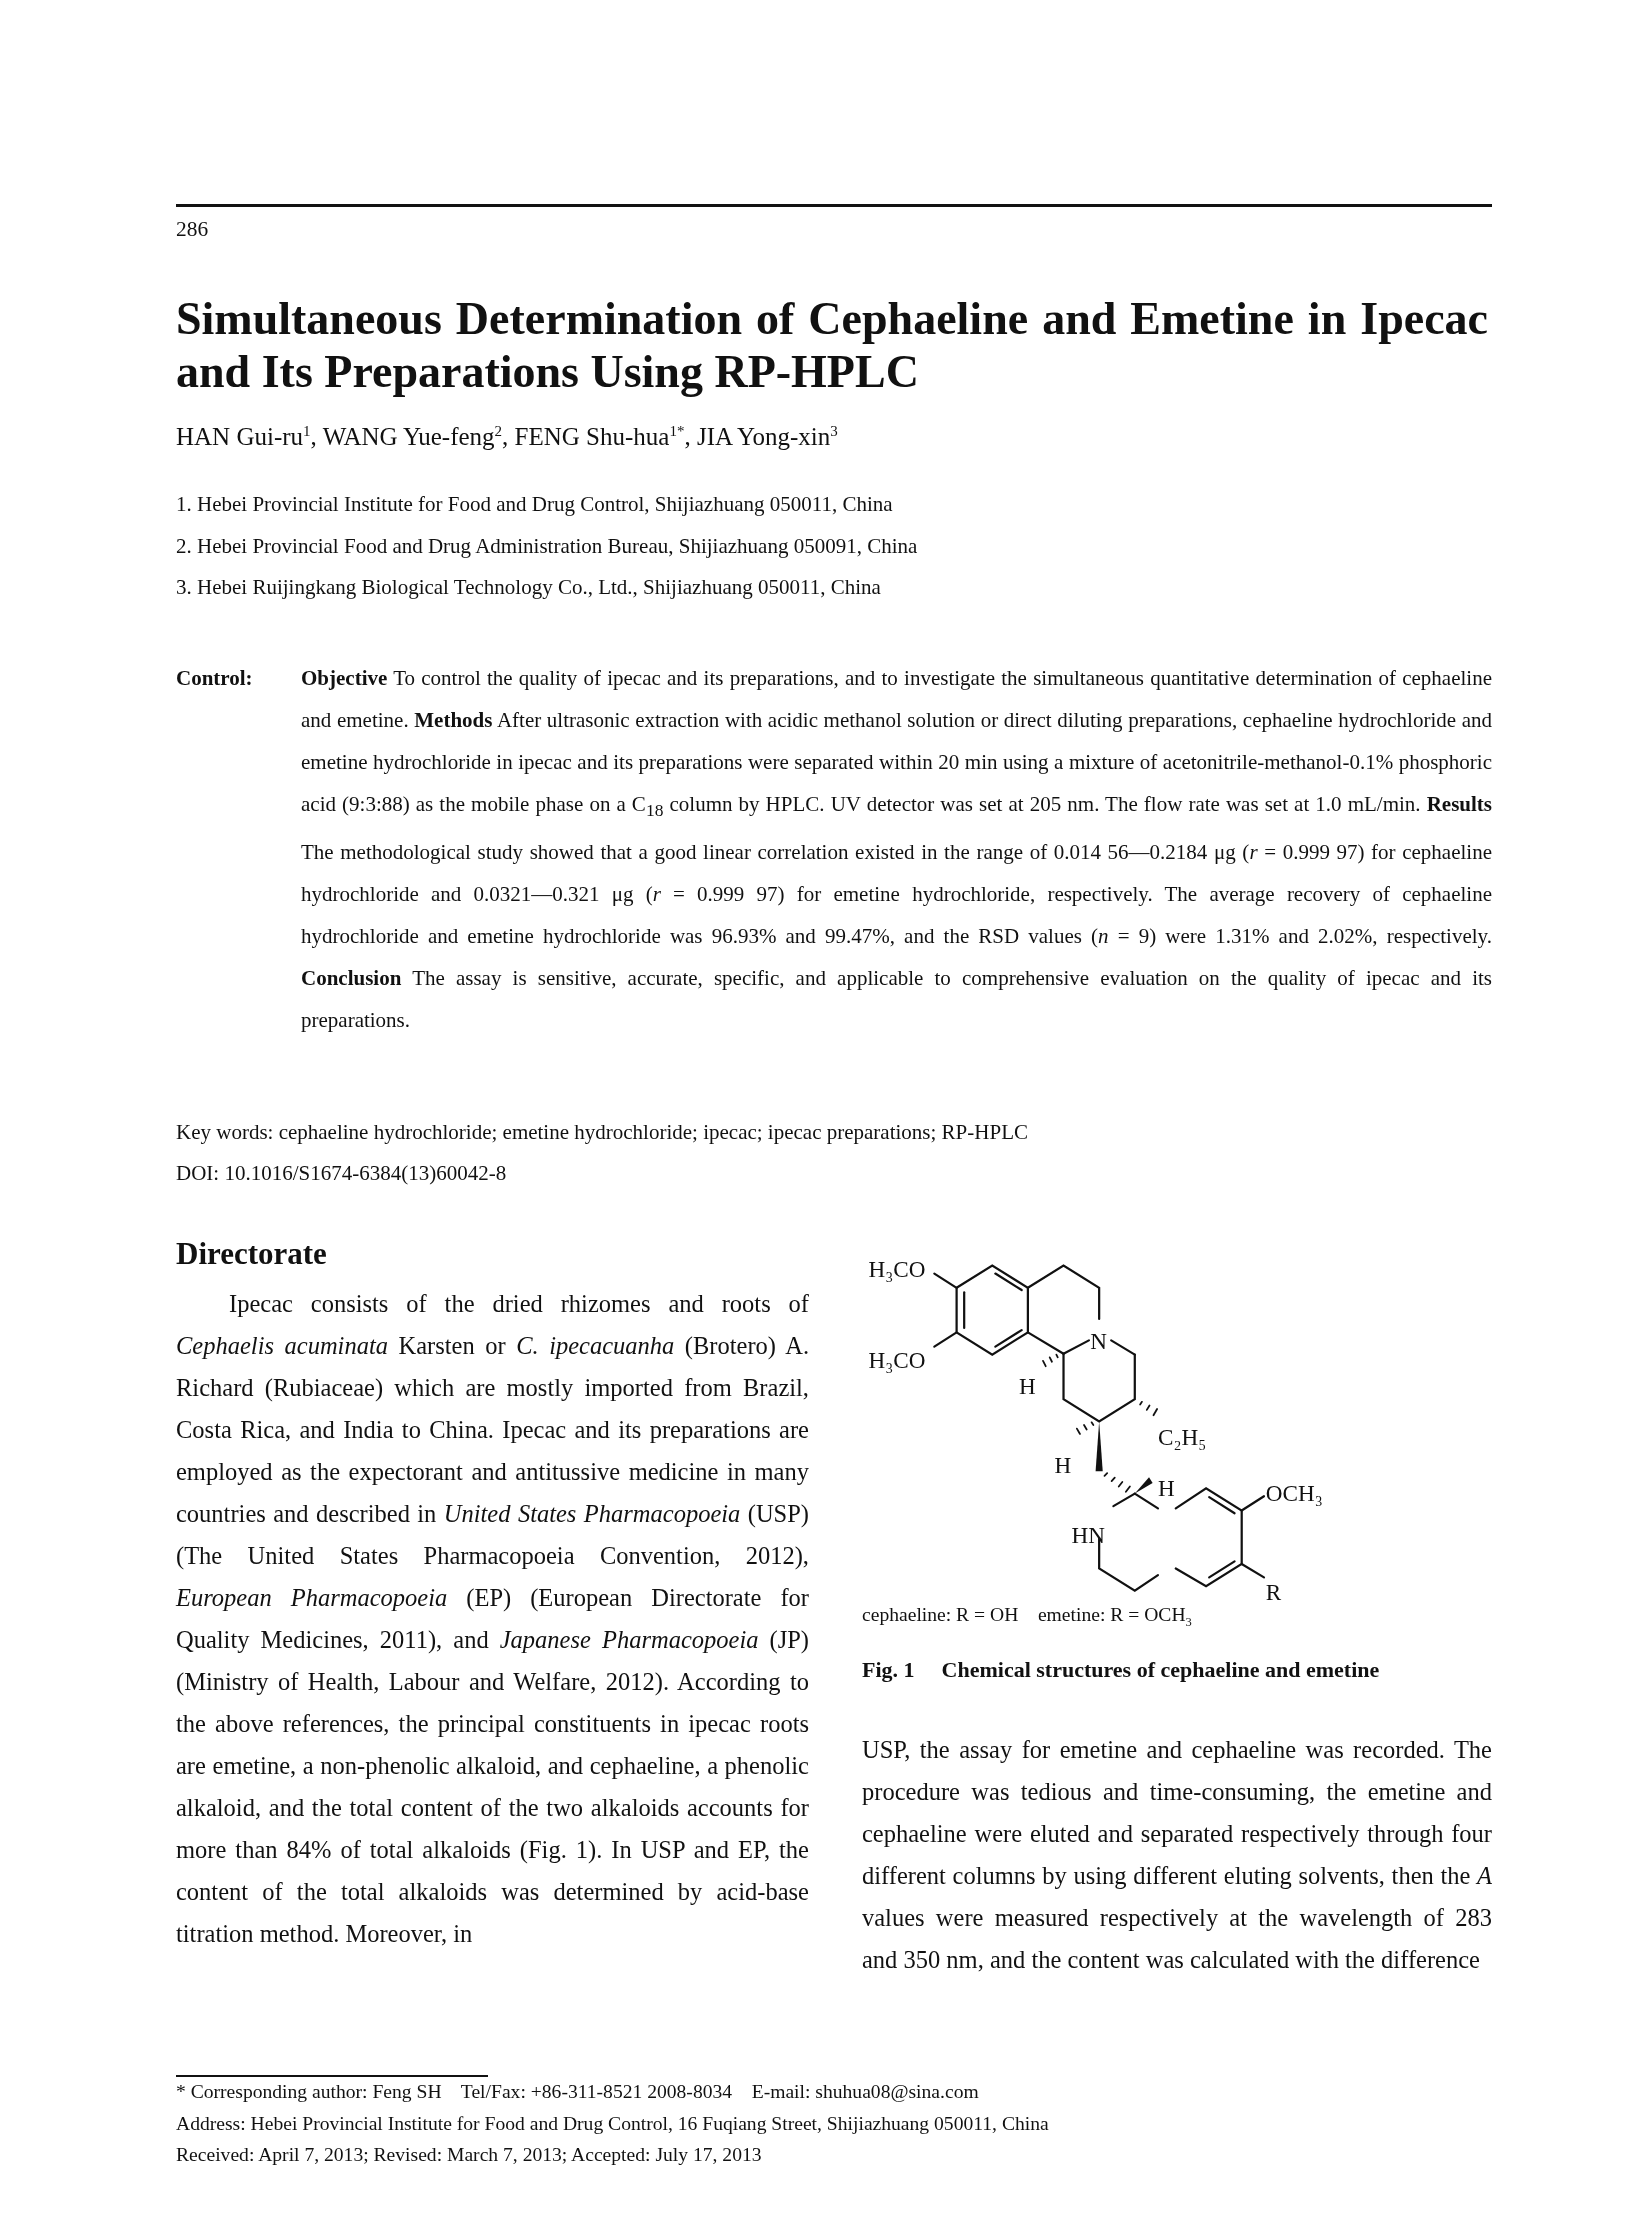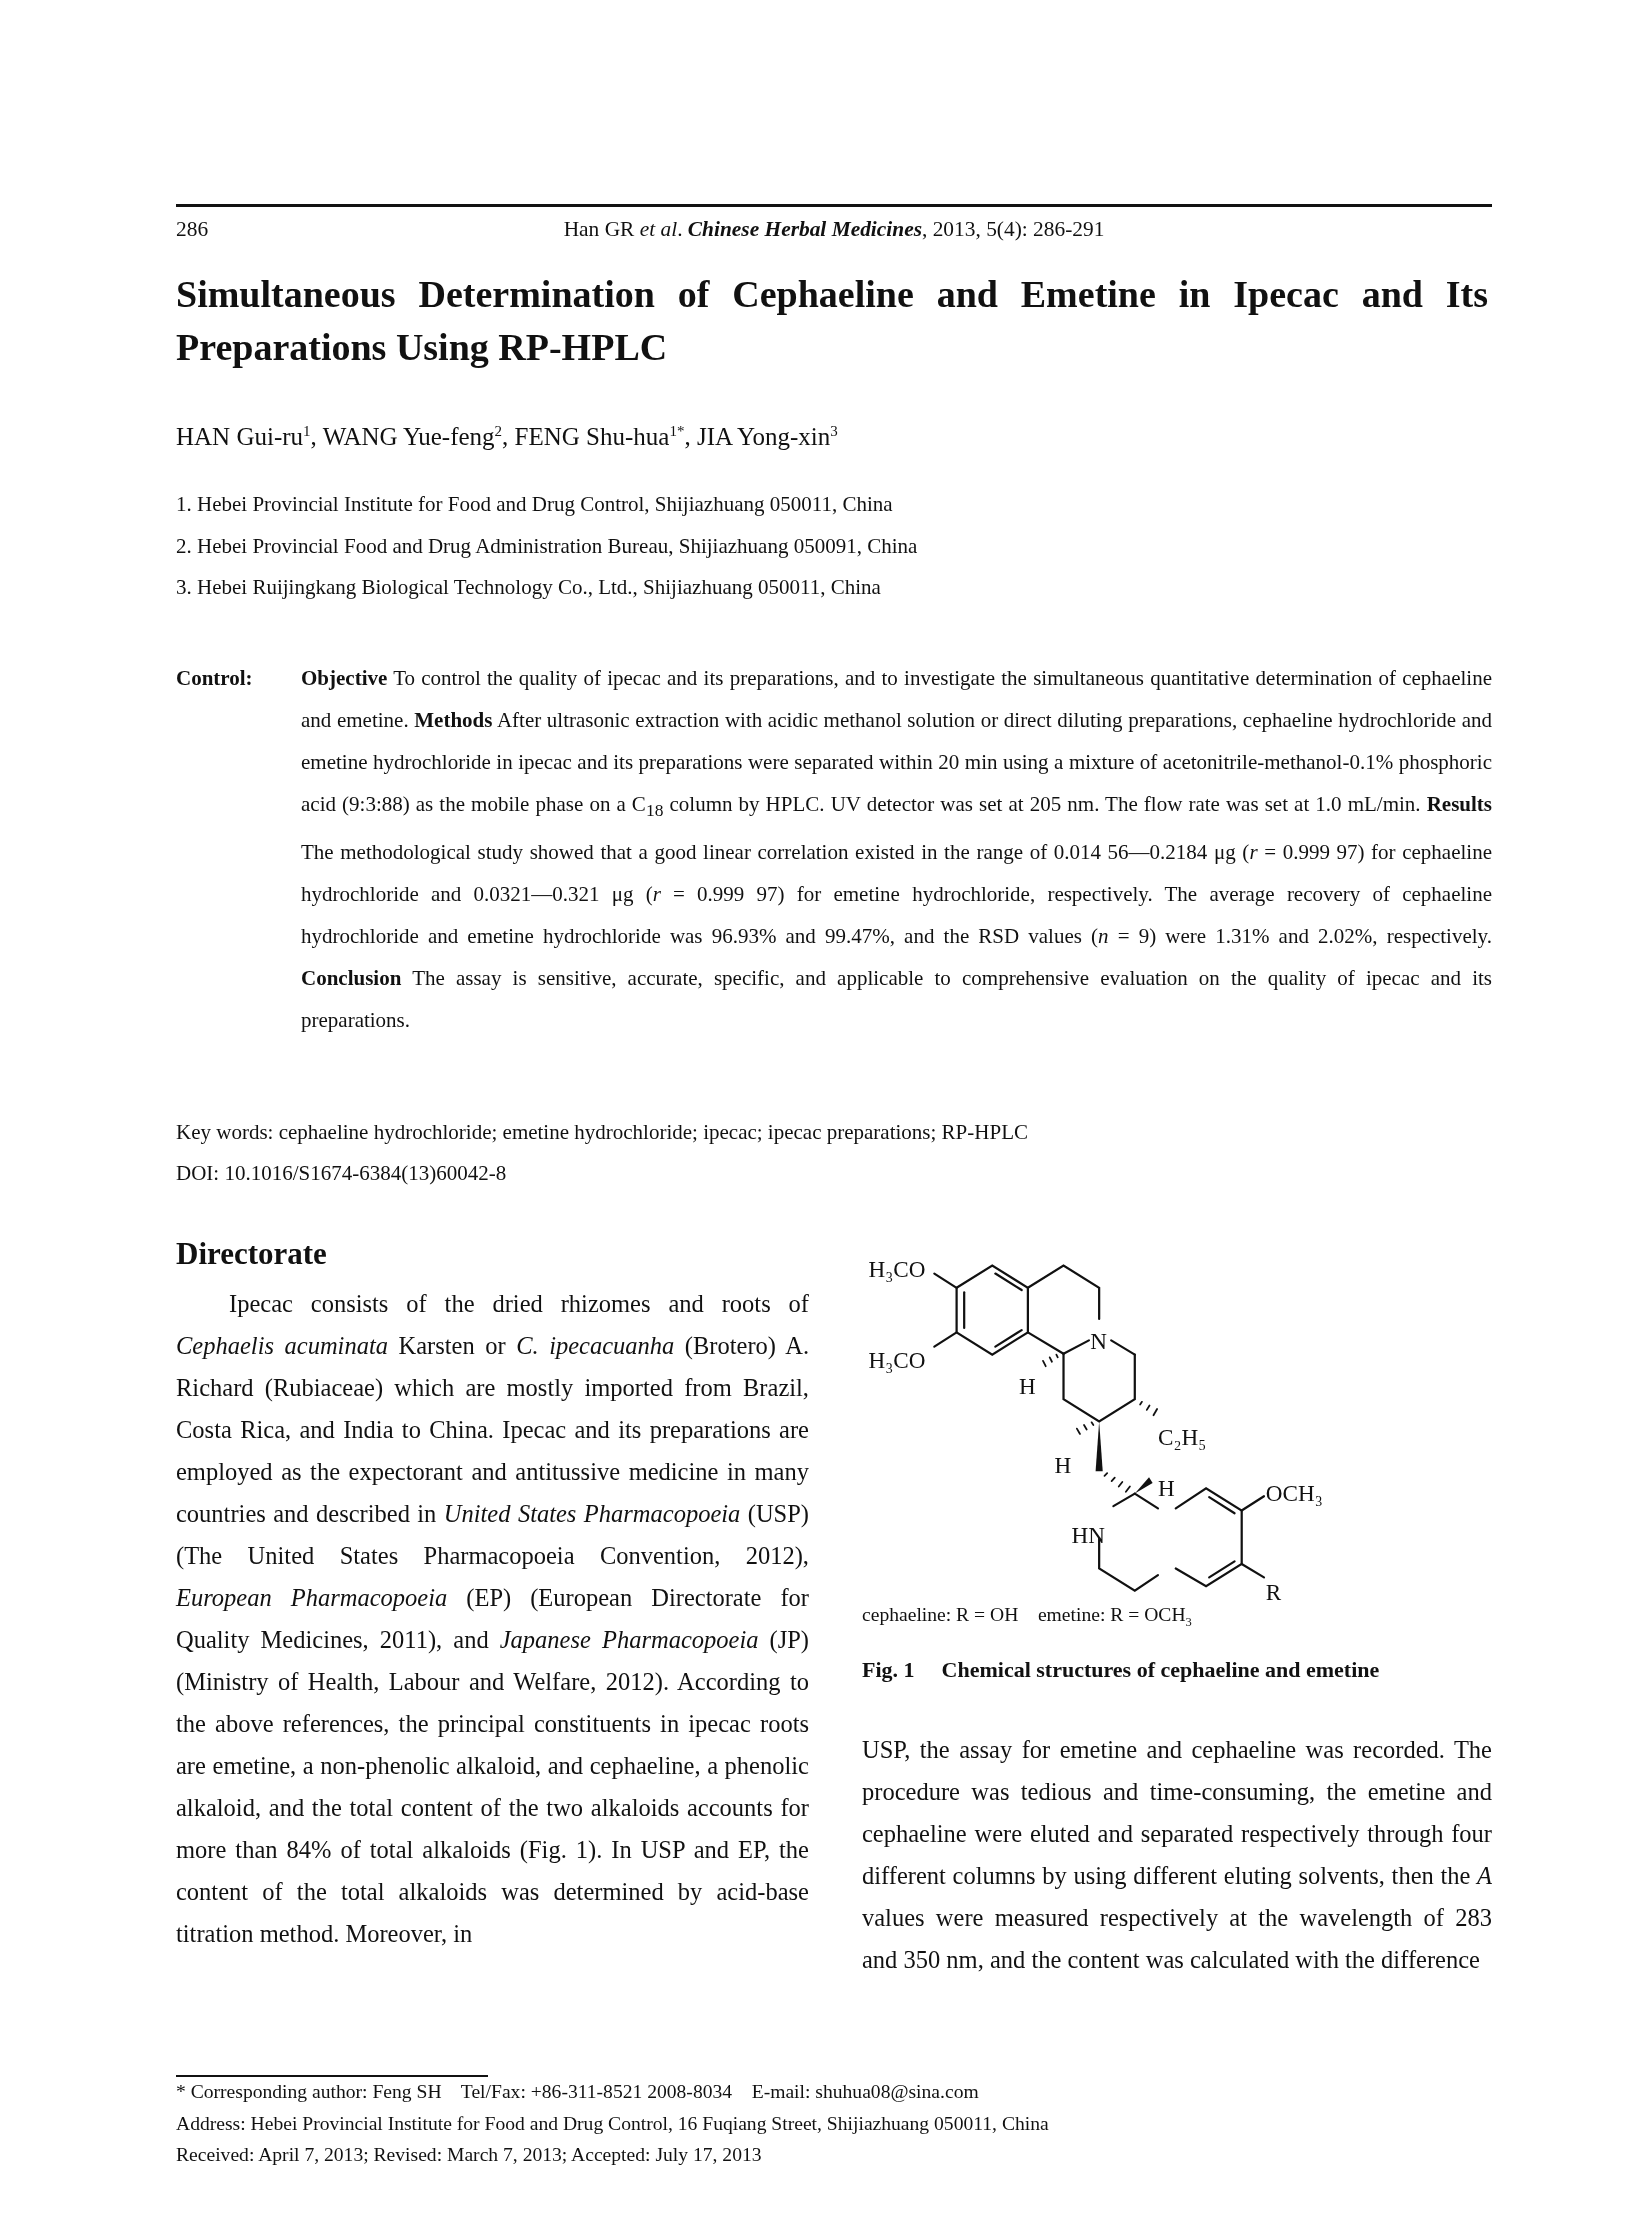--- a/index.html
+++ b/index.html
@@ -3,21 +3,21 @@
 <meta charset="utf-8">
 <style>
   html, body { margin: 0; padding: 0; background: #ffffff; }
   body { width: 1650px; height: 2334px; position: relative; overflow: hidden;
          font-family: "Liberation Serif", "DejaVu Serif", serif; color: #111; }
   .abs { position: absolute; }
   .header { left: 176px; top: 173px; width: 1316px; height: 31px; font-size: 21.4px; margin-top: 44px; }
   .header .pageno { position: absolute; left: 0; top: 0; }
   .header .running { position: absolute; left: 0; right: 0; top: 0; text-align: center; }
   .header-rule { left: 176px; top: 204px; width: 1316px; height: 2.7px; background: #111; }
-  .title { left: 176px; top: 268px; width: 1312px; font-size: 38px; font-weight: bold; line-height: 53px; text-align: justify; text-align-last: left; }
+  .title { left: 176px; top: 292px; width: 1312px; font-size: 46px; font-weight: bold; line-height: 53px; text-align: justify; text-align-last: left; }
   .authors { left: 176px; top: 423px; font-size: 25px; }
   .authors sup { font-size: 15px; }
   .affil { left: 176px; font-size: 21px; }
   .abstract { left: 176px; top: 657px; width: 1316px; font-size: 21px; line-height: 42px; }
   .abstract .lbl { position: absolute; left: 0; top: 0; font-weight: bold; }
   .abstract .body { margin-left: 125px; text-align: justify; }
   .abstract .body b { font-weight: bold; }
   .kw { left: 176px; top: 1120px; font-size: 21px; }
   .doi { left: 176px; top: 1161px; font-size: 21px; }
   b.k { font-weight: normal; }
@@ -32,21 +32,20 @@
   .fig-legend sub { font-size: 12.5px; }
   .fig-caption { left: 862px; top: 1657px; font-size: 22px; font-weight: bold; }
   .fn-rule { left: 176px; top: 2075px; width: 312px; height: 1.8px; background: #111; }
   .fn { left: 176px; font-size: 19.6px; }
 </style>
 </head>
 <body>
 
 <div class="abs header">
   <span class="pageno">286</span>
-  <div class="running"><span>Han GR </span><i>et al</i><span>. </span><b><i>Chinese Herbal Medicines</i></b><span>, 2013, 5(4): 286-291</span></div>
 </div>
 <div class="abs header-rule"></div>
 
 <div class="abs title">Simultaneous Determination of Cephaeline and Emetine in Ipecac and Its Preparations Using RP-HPLC</div>
 
 <div class="abs authors"><span>HAN Gui-ru</span><sup>1</sup><span>, </span><span>WANG Yue-feng</span><sup>2</sup><span>, </span><span>FENG Shu-hua</span><sup>1*</sup><span>, </span><span>JIA Yong-xin</span><sup>3</sup></div>
 
 <div class="abs affil" style="top:492px">1. Hebei Provincial Institute for Food and Drug Control, Shijiazhuang 050011, China</div>
 <div class="abs affil" style="top:534px">2. Hebei Provincial Food and Drug Administration Bureau, Shijiazhuang 050091, China</div>
 <div class="abs affil" style="top:575px">3. Hebei Ruijingkang Biological Technology Co., Ltd., Shijiazhuang 050011, China</div>

